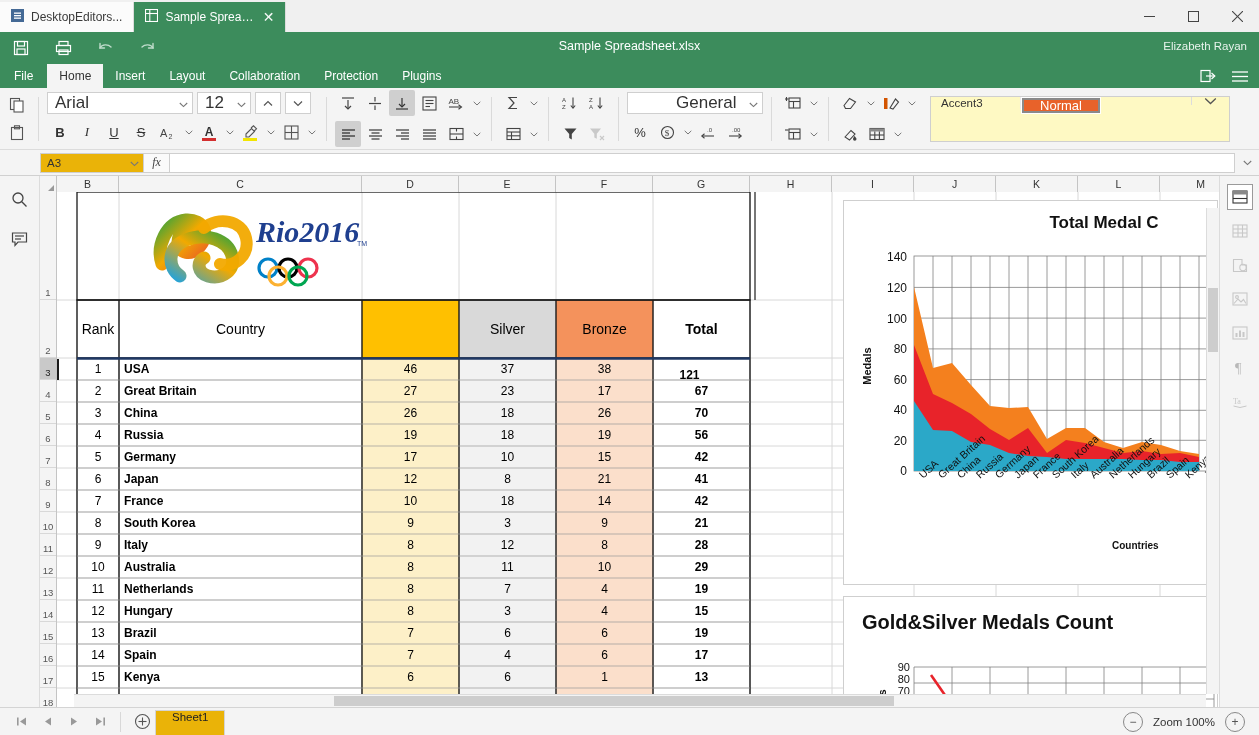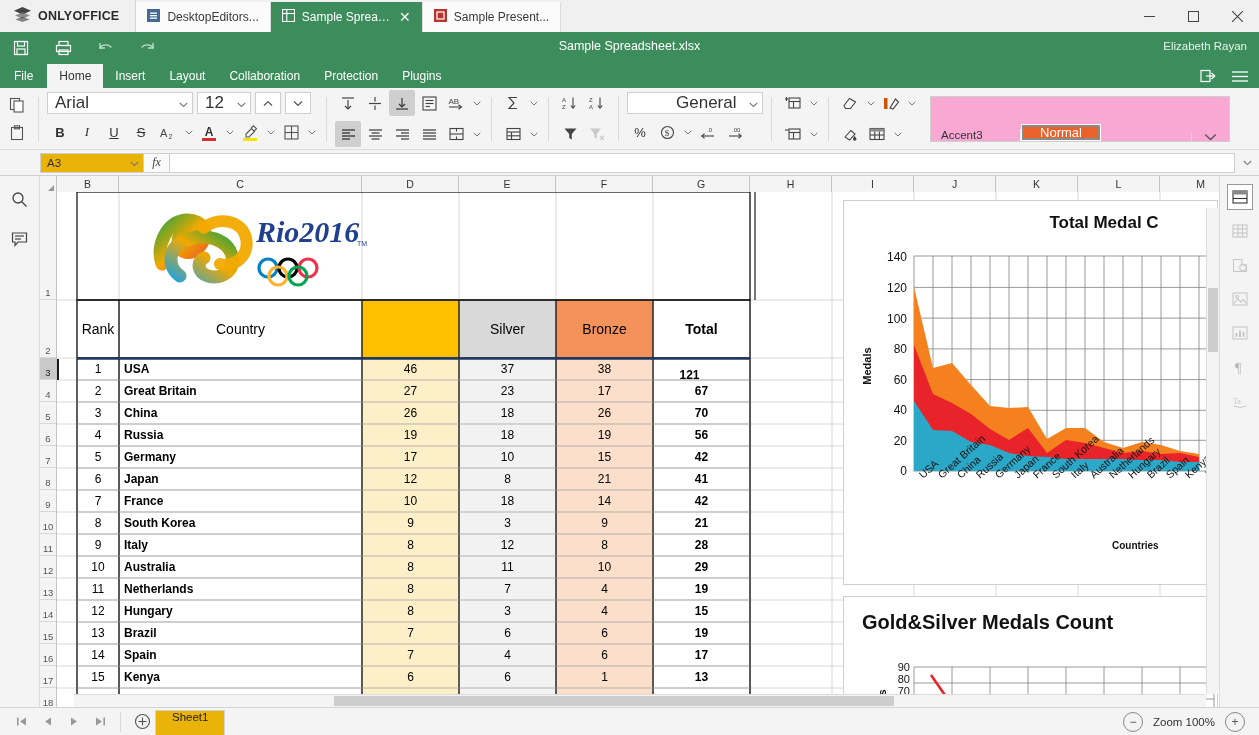--- a/index.html
+++ b/index.html
@@ -88,22 +88,22 @@
   }
   .combo .cv { overflow:hidden; white-space:nowrap; }
   .fontname { width:146px; }
   .fontsize { width:54px; }
   .numfmt { width:136px;padding-left:48px; }
   .stepbtn {
     width:26px; height:22px; border:1px solid #cfcfcf; background:#fff;
     display:flex; align-items:center; justify-content:center; color:#555; margin-left:3px;
   }
   .styles-box {
-    display:flex; align-items:flex-end; height:46px; width:300px;
-    border:1px solid #cfcfcf; background:#f9a8d4; margin-left:4px;
+    display:flex; align-items:flex-start; height:46px; width:300px;
+    border:1px solid #cfcfcf; background:#fef9c3; margin-left:4px;
   }
   .style-cell {
     flex:1; display:flex; align-items:center; padding-left:10px;
     font-size:11.5px; color:#333; border-right:1px solid #ececec;
   }
   .style-cell.accent-normal {
     background:#E8622A; color:#fff; font-size:13px; justify-content:center;
     padding-left:0; outline:2px solid #8a8a8a; outline-offset:-3px; border:1px solid #fff;
   }
   .styles-more {
@@ -229,30 +229,20 @@
     background:#f4f4f4; border-top:1px solid #dcdcdc;
   }
   .hthumb { position:absolute; top:1px; bottom:1px; left:0; width:560px; background:#cdcdcd; }
 </style>
 </head>
 <body>
 
 <div id="app">
 
   <div class="titlebar">
-    <div class="brand">
-      <span>
-        <svg width="17" height="15" viewBox="0 0 17 15">
-          <polygon points="8.5,0 17,3.8 8.5,7.6 0,3.8" fill="#444"></polygon>
-          <polygon points="8.5,5.2 16,8.5 8.5,11.8 1,8.5" fill="#777" opacity=".8"></polygon>
-          <polygon points="8.5,9.4 15.6,12.5 8.5,15 1.4,12.5" fill="#555" opacity=".7"></polygon>
-        </svg>
-      </span>
-      <span class="brand-name">ONLYOFFICE</span>
-    </div>
     <div class="doctabs">
 
       <div class="doctab">
         <span>
           <svg width="13" height="13" viewBox="0 0 13 13">
               <rect x="0" y="0" width="13" height="13" fill="#446995"></rect>
               <rect x="3" y="3.5" width="7" height="1.3" fill="#fff"></rect>
               <rect x="3" y="6" width="7" height="1.3" fill="#fff"></rect>
               <rect x="3" y="8.5" width="7" height="1.3" fill="#fff"></rect>
             </svg>
@@ -265,29 +255,20 @@
           <svg width="13" height="13" viewBox="0 0 13 13">
               <rect x="0.5" y="0.5" width="12" height="12" fill="none" stroke="#fff" stroke-width="1.1"></rect>
               <line x1="0.5" y1="4.5" x2="12.5" y2="4.5" stroke="#fff" stroke-width="1.1"></line>
               <line x1="4.8" y1="0.5" x2="4.8" y2="12.5" stroke="#fff" stroke-width="1.1"></line>
             </svg>
         </span>
         <span class="tab-label">Sample Spread...</span>
         <span class="tabclose">✕</span>
       </div>
 
-      <div class="doctab">
-        <span>
-          <svg width="13" height="13" viewBox="0 0 13 13">
-              <rect x="0" y="0" width="13" height="13" fill="#b5372f"></rect>
-              <rect x="3" y="3" width="7" height="7" fill="none" stroke="#fff" stroke-width="1.2"></rect>
-            </svg>
-        </span>
-        <span class="tab-label">Sample Present...</span>
-      </div>
 
     </div>
     <div class="winbtns">
       <div class="winbtn">
         <svg width="11" height="11" viewBox="0 0 11 11">
             <line x1="0" y1="5.5" x2="11" y2="5.5" stroke="#444" stroke-width="1"></line>
           </svg>
       </div>
       <div class="winbtn">
         <svg width="11" height="11" viewBox="0 0 11 11">

